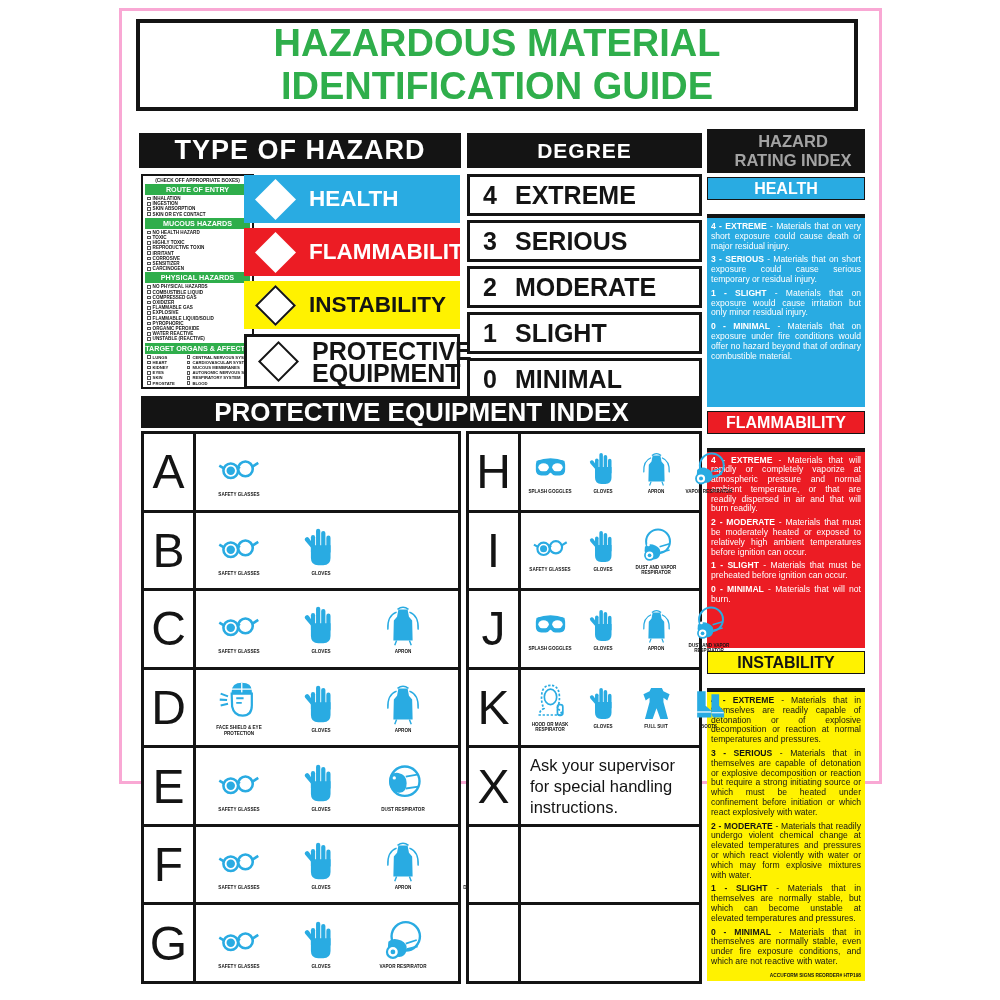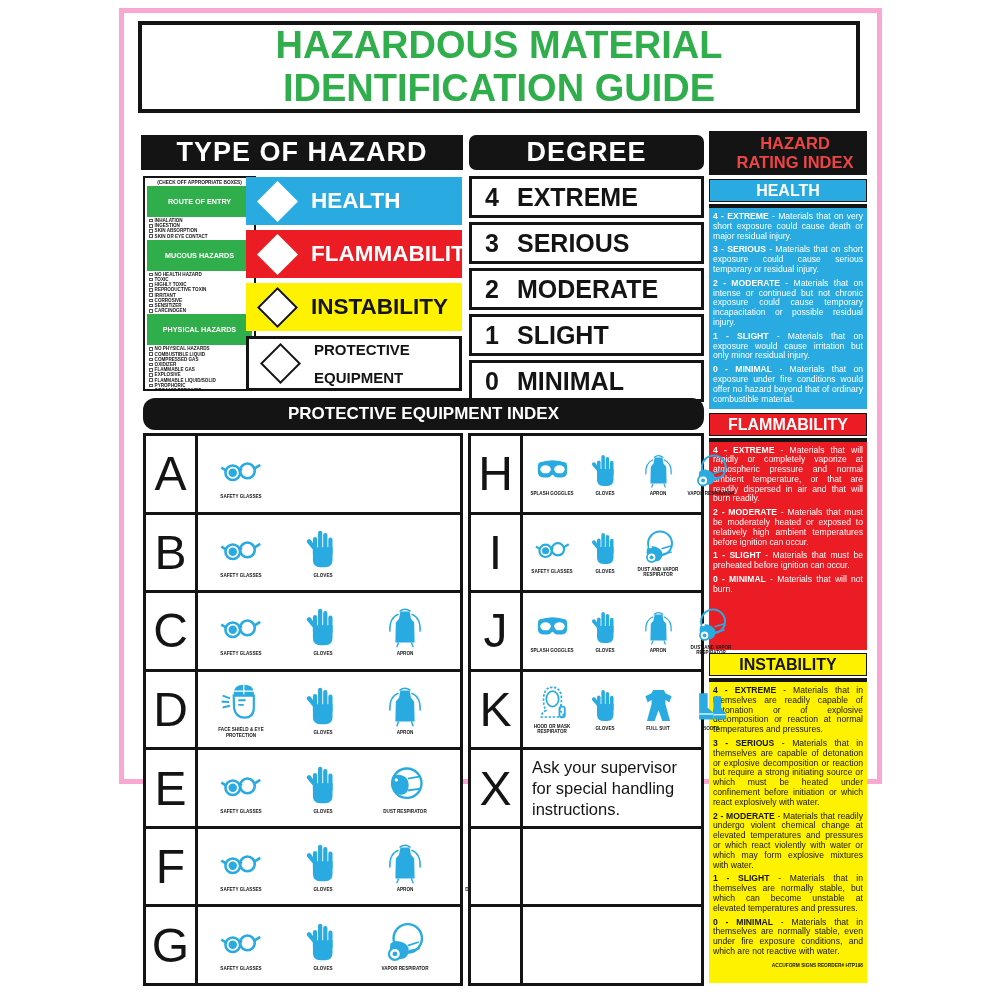--- a/index.html
+++ b/index.html
@@ -1,57 +1,57 @@
 <!DOCTYPE html>
 <html><head>
 <meta charset="utf-8">
 <style>
   *{margin:0;padding:0;box-sizing:border-box;}
   html,body{width:1000px;height:1000px;overflow:hidden;}
   body{background:#fff;font-family:"Liberation Sans","DejaVu Sans",sans-serif;position:relative;color:#141414;}
   .page{position:absolute;inset:0;background:#fff;outline:1px solid #e3e3e3;}
-  .poster{position:absolute;left:119px;top:8px;width:763px;height:776px;border:5px solid #f9a8d4;background:#fff;}
+  .poster{position:absolute;left:119px;top:8px;width:763px;height:776px;border:3px solid #f9a8d4;background:#fff;}
   .abs{position:absolute;}
   .title-box{left:14px;top:8px;width:722px;height:92px;border:4px solid #141414;display:flex;align-items:center;justify-content:center;text-align:center;}
   .title{color:#2fae4b;font-size:38px;font-weight:bold;line-height:43px;}
   .bar{background:#141414;color:#fff;font-weight:bold;display:flex;align-items:center;justify-content:center;}
   .toh-header{left:17px;top:122px;width:322px;height:35px;font-size:27px;letter-spacing:1px;text-align:right;}
-  .degree-header{left:345px;top:122px;width:235px;height:35px;font-size:27px;letter-spacing:1px;border-radius:7px;}
-  .pei-header{left:19px;top:385px;width:561px;height:32px;font-size:17px;border-radius:12px;}
+  .degree-header{left:345px;top:122px;width:235px;height:35px;font-size:21px;letter-spacing:1px;}
+  .pei-header{left:19px;top:385px;width:561px;height:32px;font-size:26px;}
   
   .checklist{left:19px;top:163px;width:113px;height:215px;border:2px solid #141414;background:#fff;padding:2px;overflow:hidden;}
   .chk-note{font-size:4.8px;font-weight:bold;text-align:center;margin-bottom:1px;}
-  .chk-sec-head{background:#2fae4b;color:#fff;font-weight:bold;font-size:7.2px;text-align:center;padding:11px 0;margin:1px 0;}
+  .chk-sec-head{background:#2fae4b;color:#fff;font-weight:bold;font-size:7.2px;text-align:center;padding:1px 0;margin:1px 0;}
   .chk-item{display:flex;align-items:center;gap:2px;padding-left:2px;line-height:5.2px;}
   .chk-box{width:3.6px;height:3.6px;border:1px solid #555;background:#fff;flex:none;}
   .chk-label{font-size:4.6px;font-weight:bold;white-space:nowrap;line-height:5.2px;}
   .organs-cols{display:flex;}
   .organs-cols > div:first-child{width:38%;}
   .organs-cols > div:last-child{width:62%;}
   .organs-cols .chk-label{font-size:4.2px;}
   
   .diamonds{left:122px;top:164px;width:216px;height:214px;display:flex;flex-direction:column;justify-content:space-between;}
   .dm-row{height:48px;display:flex;align-items:center;gap:15px;padding-left:13px;font-weight:bold;font-size:22.5px;}
-  .dm-row.boxed{height:55px;border:3px solid #141414;font-size:15px;line-height:28px;}
+  .dm-row.boxed{height:55px;border:3px solid #141414;font-size:25px;line-height:22px;justify-content:space-between;}
   .dm{width:29px;height:29px;background:#fff;transform:rotate(45deg);flex:none;margin:4px;}
   .dm.outline{border:2px solid #141414;}
   
   #degree-rows{left:345px;top:163px;width:235px;}
   .deg-row{height:42px;margin-bottom:4px;border:3px solid #141414;display:flex;align-items:center;padding-left:13px;font-weight:bold;font-size:25px;background:#fff;}
   .deg-num{width:32px;flex:none;}
   
   .hri{left:585px;top:118px;width:158px;height:852px;display:flex;flex-direction:column;}
-  .hri-header{height:44px;background:#141414;color:#ef4444;font-weight:bold;font-size:16.5px;line-height:19px;text-align:center;padding-top:3px;flex:none;padding-left:14px;}
+  .hri-header{height:44px;background:#141414;color:#a3a3a3;font-weight:bold;font-size:16.5px;line-height:19px;text-align:center;padding-top:3px;flex:none;padding-left:14px;}
   #hri-sections{flex:1;display:flex;flex-direction:column;justify-content:space-between;margin-top:4px;}
   .hri-sec{display:flex;flex-direction:column;}
   .hri-health{height:230px;}
   .hri-flammability{height:237px;}
   .hri-instability{height:330px;}
   .hri-title{height:23px;flex:none;font-weight:bold;font-size:16px;line-height:21px;text-align:center;border:1px solid #141414;}
-  .hri-body{flex:1;margin-top:2px;border-top:4px solid #141414;padding:4px;overflow:hidden;text-align:justify;font-size:8.6px;line-height:9.8px;}
+  .hri-body{flex:1;margin-top:14px;border-top:4px solid #141414;padding:4px;overflow:hidden;text-align:justify;font-size:8.6px;line-height:9.8px;}
   .hri-p{margin-bottom:4px;}
   .hri-footer{font-size:4.8px;font-weight:bold;text-align:right;}
   
   .pei-table{top:420px;height:553px;border:3px solid #141414;display:flex;flex-direction:column;background:#fff;}
   .pei-left{left:19px;width:320px;}
   .pei-right{left:344px;width:236px;}
   .pei-row{flex:1;display:flex;border-top:3px solid #141414;min-height:0;}
   .pei-row:first-child{border-top:none;}
   .pei-letter{width:52px;flex:none;border-right:3px solid #141414;display:flex;align-items:center;justify-content:center;font-size:48px;}
   .pei-equip{flex:1;display:flex;align-items:center;padding:2px 4px 2px 10px;gap:16px;min-width:0;}
@@ -374,21 +374,20 @@
       <div class="hri-header">
         <span>HAZARD</span><br>
         <span>RATING INDEX</span>
       </div>
       <div id="hri-sections">
           <section class="hri-sec hri-health">
             <div class="hri-title" style="background: rgb(41, 171, 226); color: rgb(255, 255, 255);">HEALTH</div>
             <div class="hri-body" style="background: rgb(41, 171, 226); color: rgb(255, 255, 255);">
               <p class="hri-p"><b>4 - EXTREME</b> - Materials that on very short exposure could cause death or major residual injury.</p>
               <p class="hri-p"><b>3 - SERIOUS</b> - Materials that on short exposure could cause serious temporary or residual injury.</p>
-              <p class="hri-p"><b>2 - MODERATE</b> - Materials that on intense or continued but not chronic exposure could cause temporary incapacitation or possible residual injury.</p>
               <p class="hri-p"><b>1 - SLIGHT</b> - Materials that on exposure would cause irritation but only minor residual injury.</p>
               <p class="hri-p"><b>0 - MINIMAL</b> - Materials that on exposure under fire conditions would offer no hazard beyond that of ordinary combustible material.</p>
             </div>
           </section>
           <section class="hri-sec hri-flammability">
             <div class="hri-title" style="background: rgb(236, 28, 36); color: rgb(255, 255, 255);">FLAMMABILITY</div>
             <div class="hri-body" style="background: rgb(236, 28, 36); color: rgb(255, 255, 255);">
               <p class="hri-p"><b>4 - EXTREME</b> - Materials that will rapidly or completely vaporize at atmospheric pressure and normal ambient temperature, or that are readily dispersed in air and that will burn readily.</p>
               <p class="hri-p"><b>2 - MODERATE</b> - Materials that must be moderately heated or exposed to relatively high ambient temperatures before ignition can occur.</p>
               <p class="hri-p"><b>1 - SLIGHT</b> - Materials that must be preheated before ignition can occur.</p>

